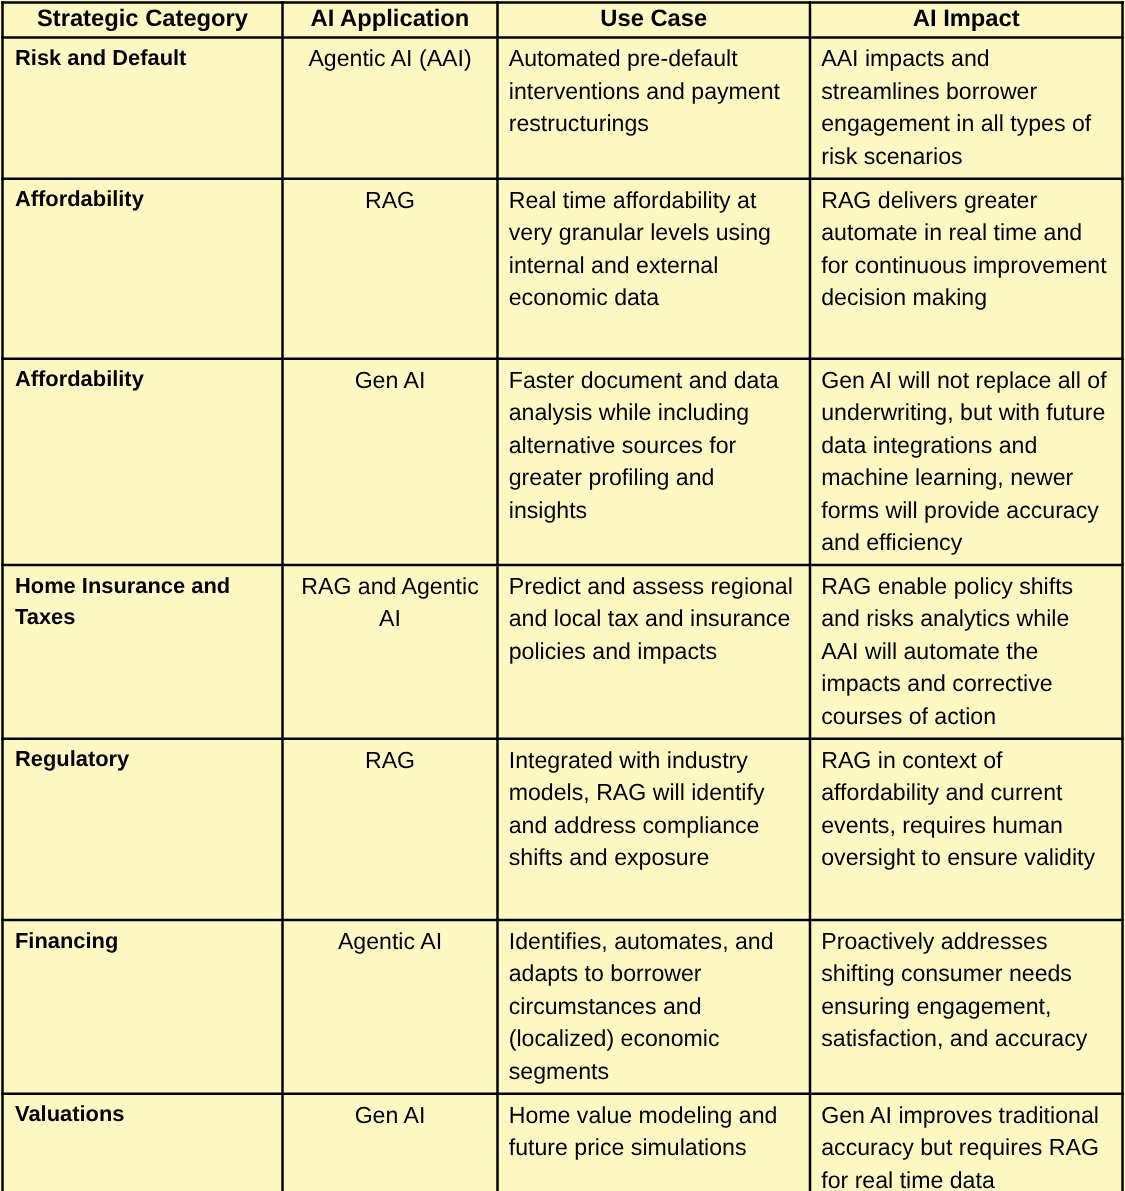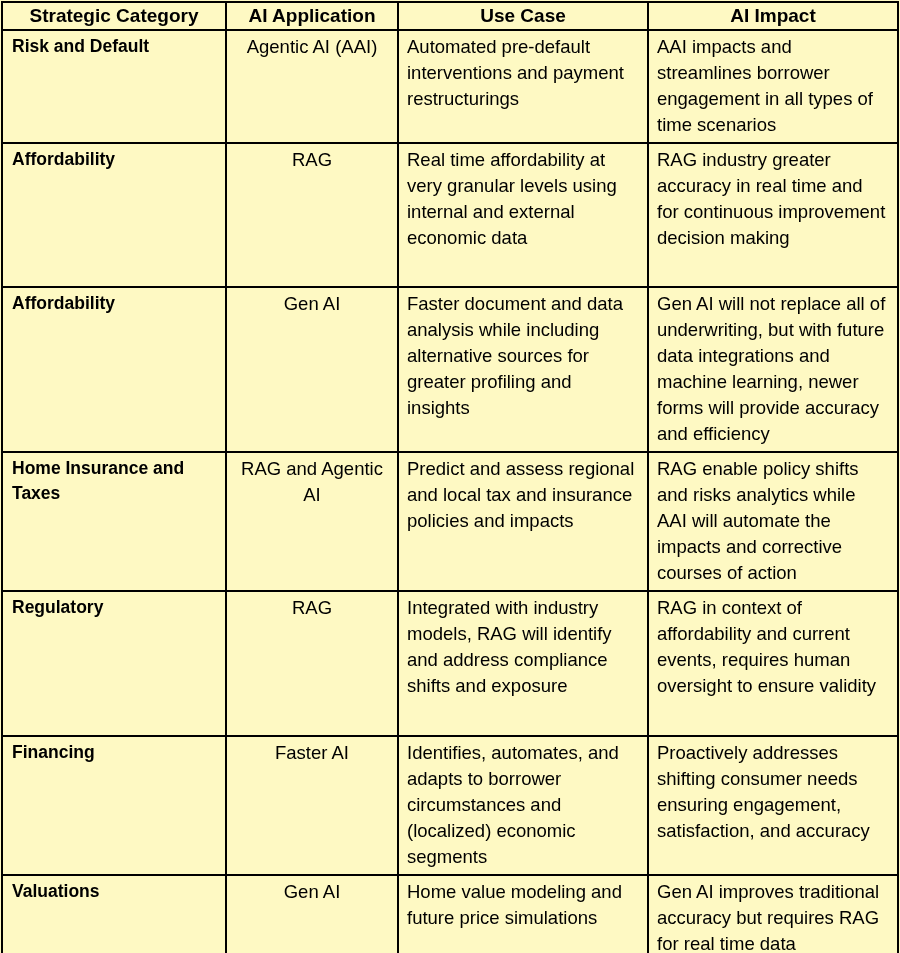--- a/index.html
+++ b/index.html
@@ -84,27 +84,27 @@
         <th>AI Application</th>
         <th>Use Case</th>
         <th>AI Impact</th>
       </tr>
     </thead>
     <tbody>
       <tr class="r0">
         <td class="cat">Risk and Default</td>
         <td class="app">Agentic AI (AAI)</td>
         <td class="use">Automated pre-default interventions and payment restructurings</td>
-        <td class="imp">AAI impacts and streamlines borrower engagement in all types of time scenarios</td>
+        <td class="imp">AAI impacts and streamlines borrower engagement in all types of risk scenarios</td>
       </tr>
       <tr class="r1">
         <td class="cat">Affordability</td>
         <td class="app">RAG</td>
         <td class="use">Real time affordability at very granular levels using internal and external economic data</td>
-        <td class="imp">RAG industry greater accuracy in real time and for continuous improvement decision making</td>
+        <td class="imp">RAG delivers greater automate in real time and for continuous improvement decision making</td>
       </tr>
       <tr class="r2">
         <td class="cat">Affordability</td>
         <td class="app">Gen AI</td>
         <td class="use">Faster document and data analysis while including alternative sources for greater profiling and insights</td>
         <td class="imp">Gen AI will not replace all of underwriting, but with future data integrations and machine learning, newer forms will provide accuracy and efficiency</td>
       </tr>
       <tr class="r3">
         <td class="cat">Home Insurance and Taxes</td>
         <td class="app">RAG and Agentic AI</td>
@@ -112,21 +112,21 @@
         <td class="imp">RAG enable policy shifts and risks analytics while AAI will automate the impacts and corrective courses of action</td>
       </tr>
       <tr class="r4">
         <td class="cat">Regulatory</td>
         <td class="app">RAG</td>
         <td class="use">Integrated with industry models, RAG will identify and address compliance shifts and exposure</td>
         <td class="imp">RAG in context of affordability and current events, requires human oversight to ensure validity</td>
       </tr>
       <tr class="r5">
         <td class="cat">Financing</td>
-        <td class="app">Faster AI</td>
+        <td class="app">Agentic AI</td>
         <td class="use">Identifies, automates, and adapts to borrower circumstances and (localized) economic segments</td>
         <td class="imp">Proactively addresses shifting consumer needs ensuring engagement, satisfaction, and accuracy</td>
       </tr>
       <tr class="r6">
         <td class="cat">Valuations</td>
         <td class="app">Gen AI</td>
         <td class="use">Home value modeling and future price simulations</td>
         <td class="imp">Gen AI improves traditional accuracy but requires RAG for real time data</td>
       </tr>
     </tbody>

